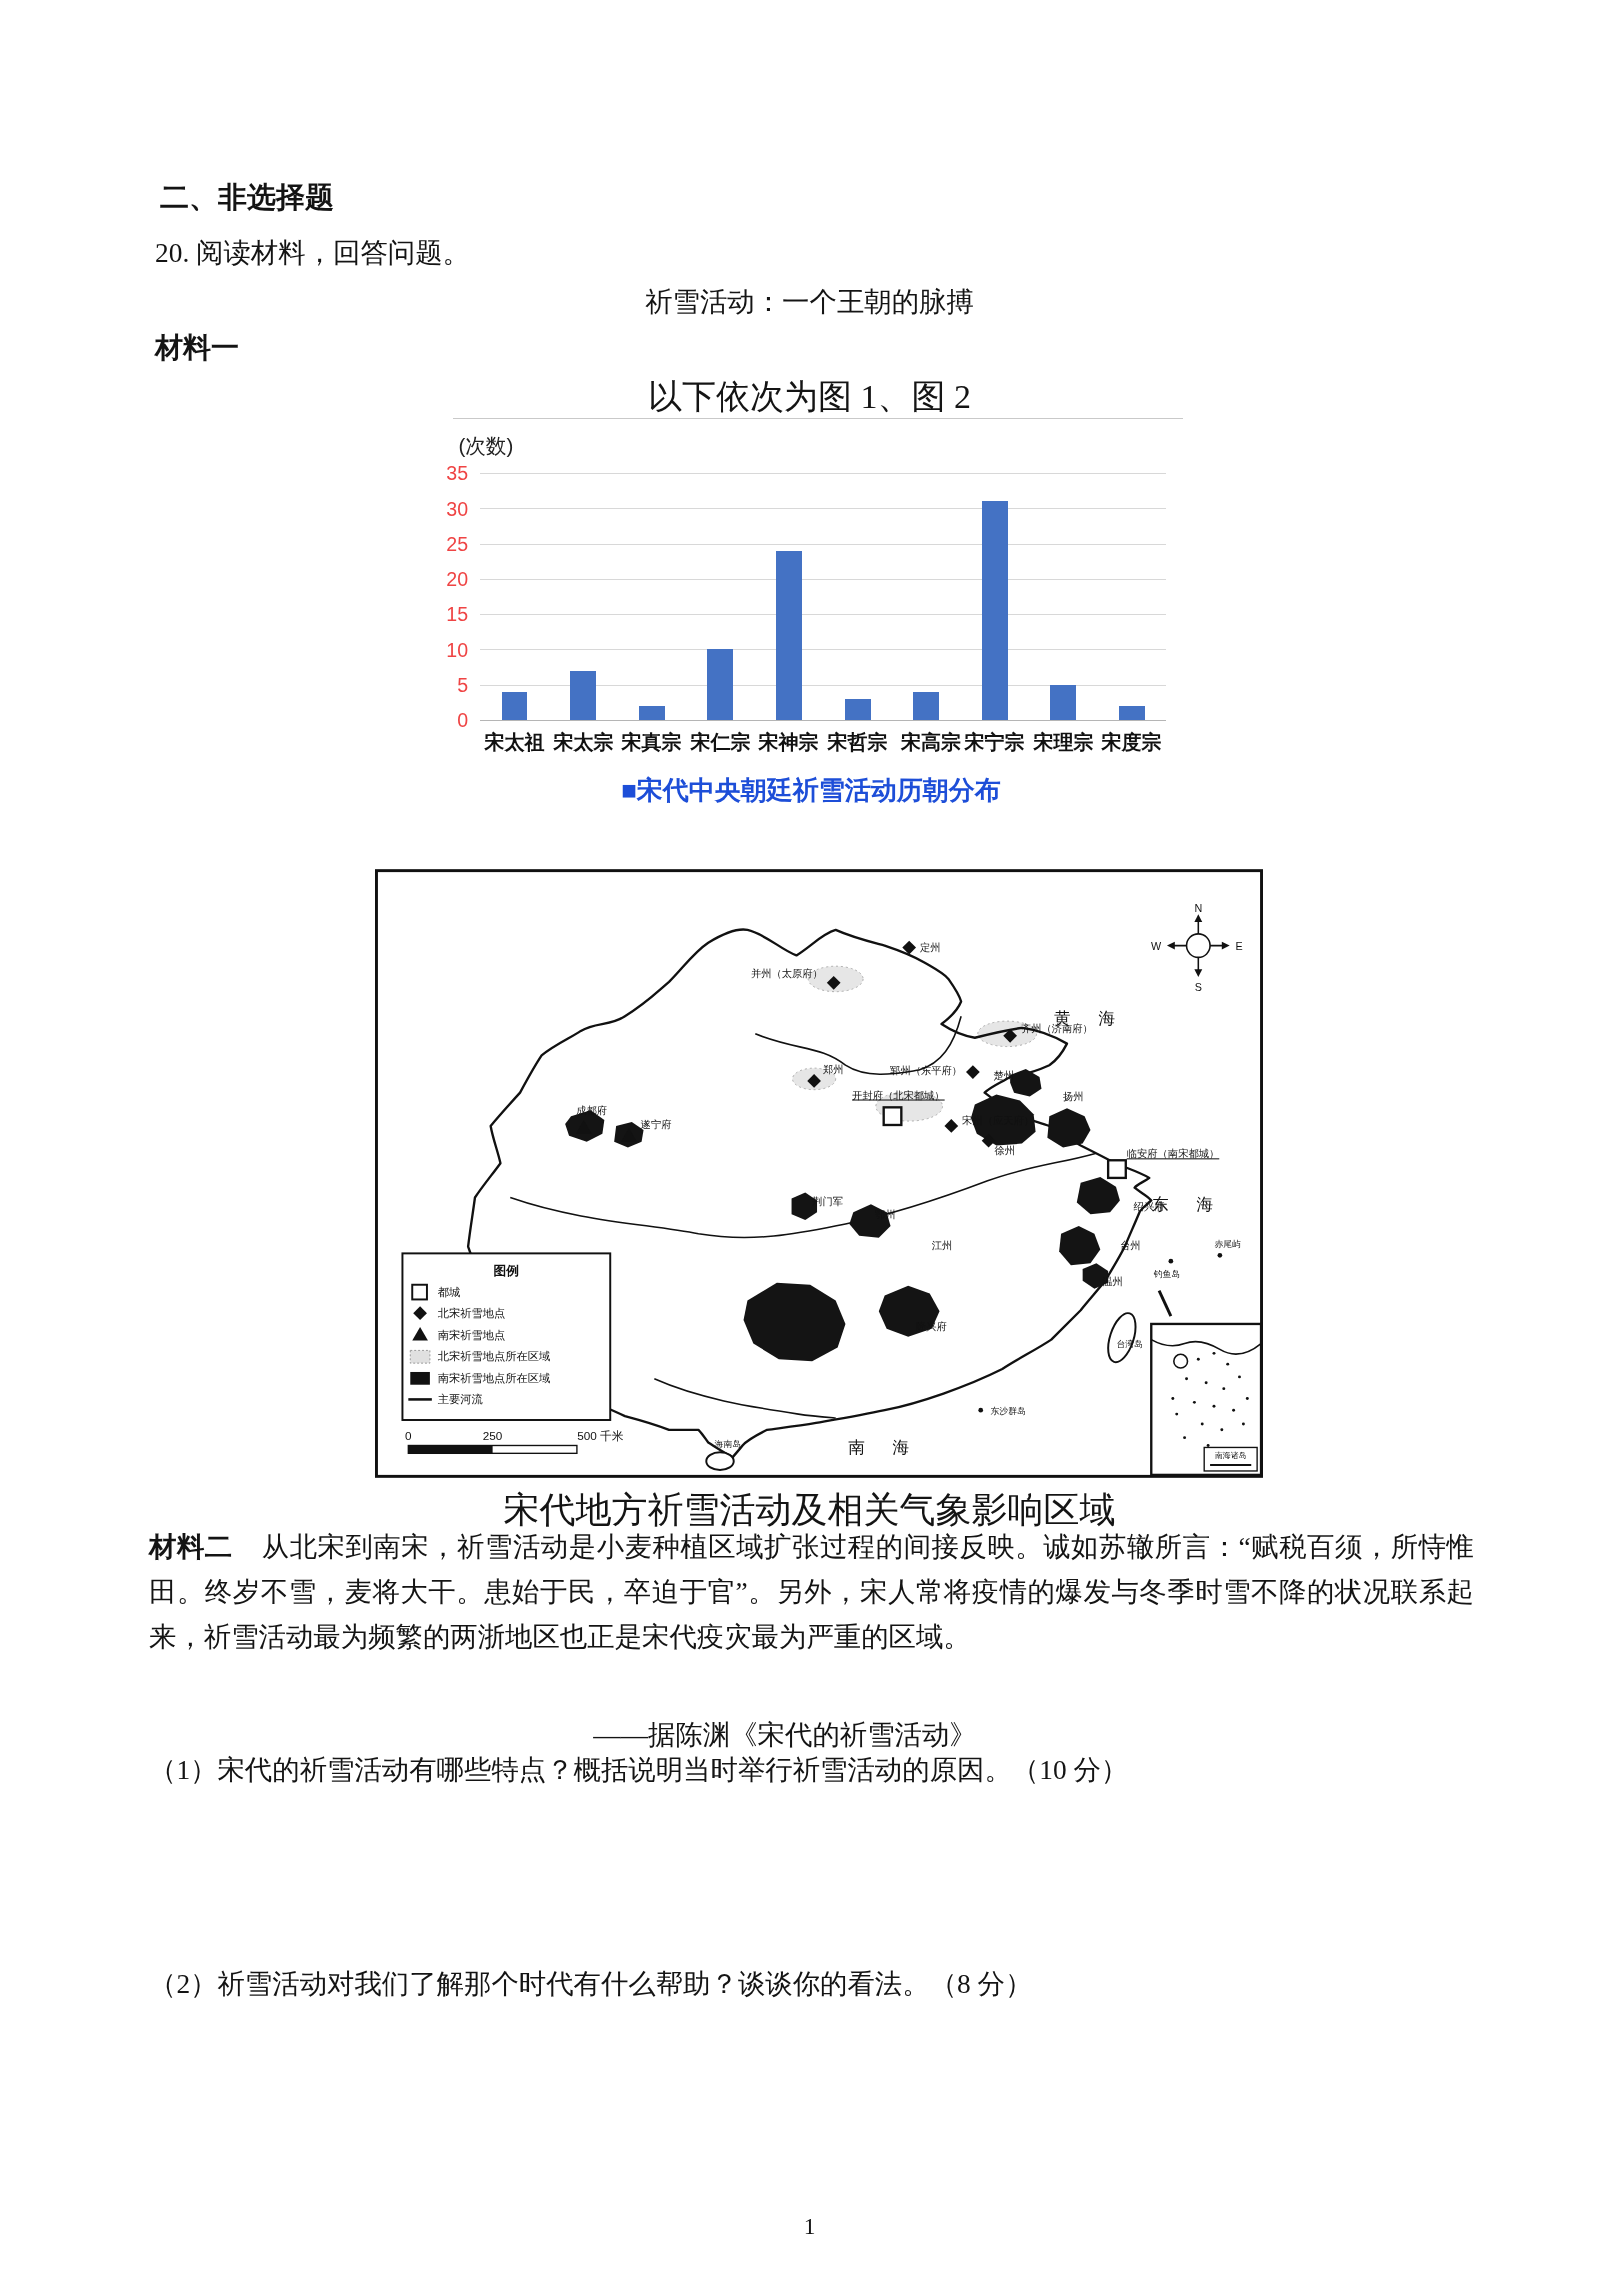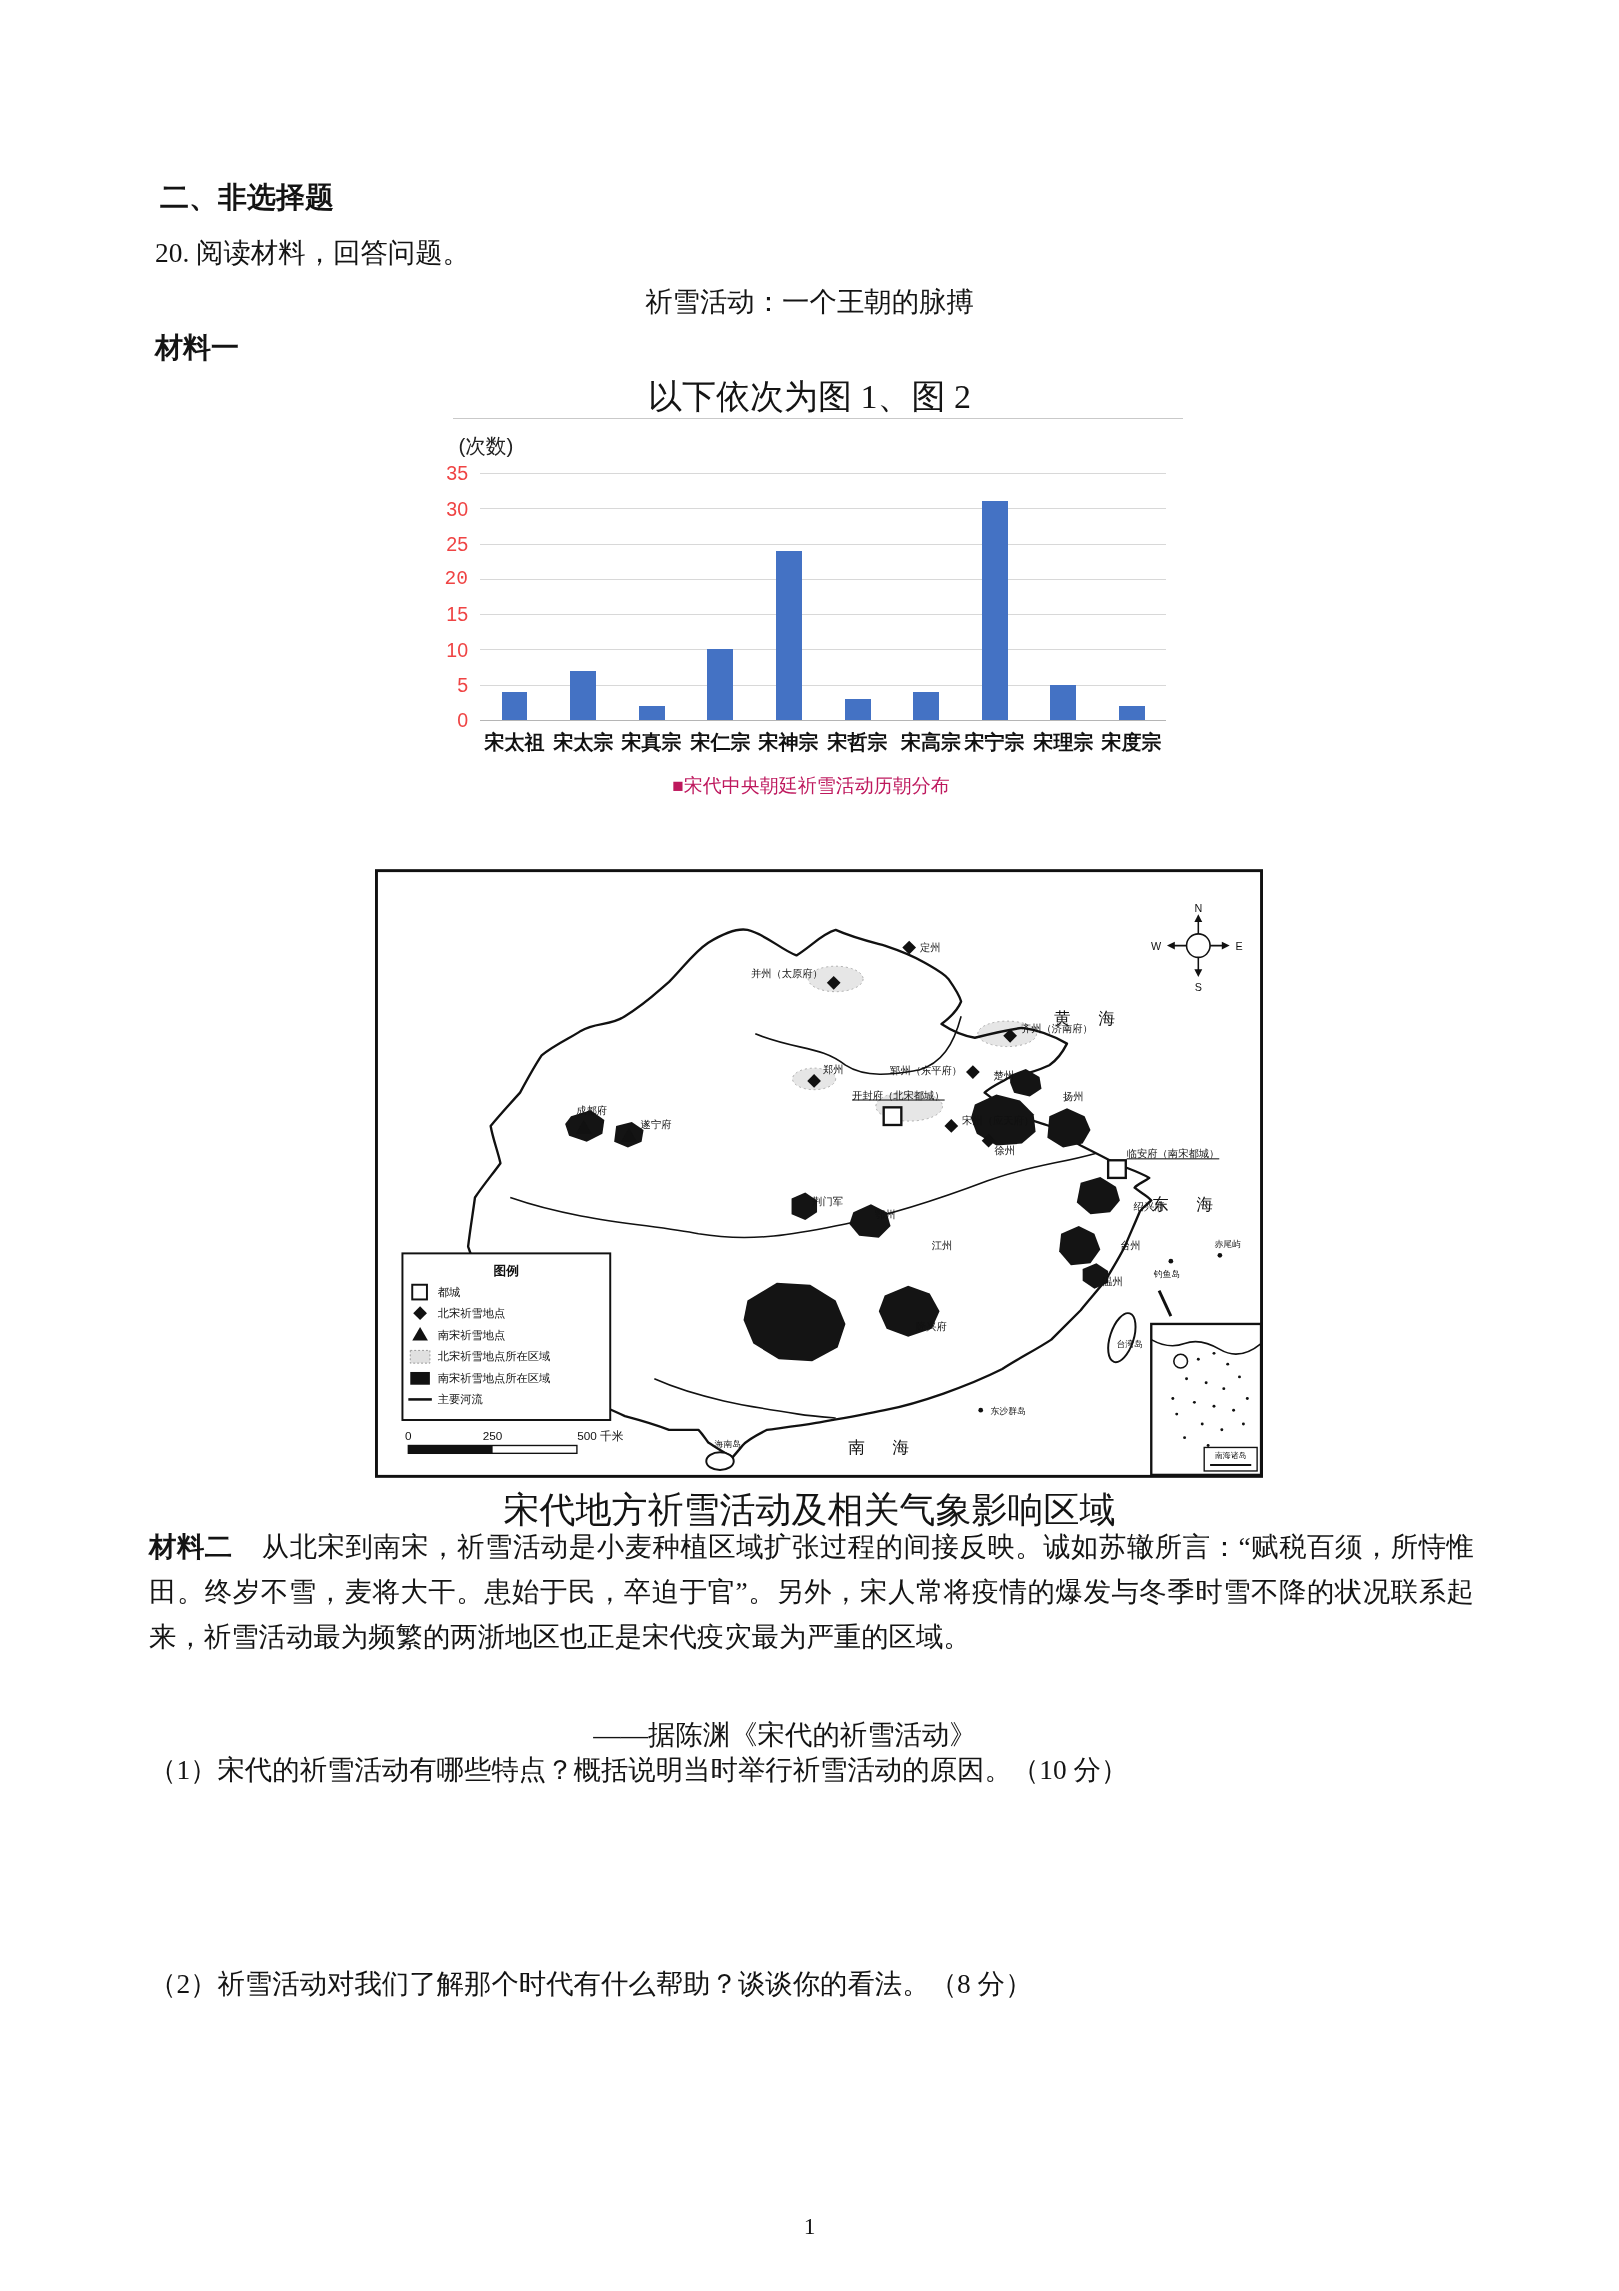--- a/index.html
+++ b/index.html
@@ -15,21 +15,21 @@
   #chart-unit{position:absolute;left:27.4px;top:25.5px;font-size:20.6px;color:#222;}
   #chart-yaxis{position:absolute;left:0;top:67px;width:43px;height:247px;}
   .ytick{position:absolute;right:5.9px;font-size:19.6px;color:#ef4444;}
   #chart-plot{position:absolute;left:49px;top:67px;width:686px;height:247px;}
   .gridline{position:absolute;left:0;width:100%;height:1px;background:#d8d8d8;}
   .gridline.base{background:#b5b5b5;}
   .bar{position:absolute;bottom:0;width:25.5px;}
   #chart-xaxis{position:absolute;left:49px;top:323px;width:686px;height:25.5px;}
   .catlabel{position:absolute;top:0;text-align:center;font-size:20px;font-weight:bold;color:#111;}
   #chart-legend{position:absolute;top:367px;left:0;width:100%;text-align:center;
-                font-size:19px;font-weight:normal;color:#be185d;}
+                font-size:26px;font-weight:bold;color:#1d4ed8;}
   
   #map-wrap{position:absolute;left:375px;top:869px;width:888px;height:609px;}
   #map-wrap svg text{font-family:"Liberation Sans","DejaVu Sans",sans-serif;fill:#111;}
   
   .doc-text{font-size:27.4px;line-height:45px;}
 </style>
 </head>
 <body>
 
 <div id="page">
@@ -41,21 +41,21 @@
   <div class="abs center" style="top:374px;font-size:34px;">以下依次为图 1、图 2</div>
 
   <div id="chart">
     <div id="chart-topline"></div>
     <div id="chart-unit">(次数)</div>
     <div id="chart-yaxis">
         <div class="ytick" style="top: 236px;">0</div>
         <div class="ytick" style="top: 201px;">5</div>
         <div class="ytick" style="top: 166px;">10</div>
         <div class="ytick" style="top: 130px;">15</div>
-        <div class="ytick" style="top: 95px; font-family: Liberation Mono, monospace;">20</div>
+        <div class="ytick" style="top: 95px;">20</div>
         <div class="ytick" style="top: 60px;">25</div>
         <div class="ytick" style="top: 24.5px;">30</div>
         <div class="ytick" style="top: -10.8px;">35</div>
       </div>
     <div id="chart-plot">
         <div class="gridline base" style="top: 247px;"></div>
         <div class="gridline" style="top: 212px;"></div>
         <div class="gridline" style="top: 176px;"></div>
         <div class="gridline" style="top: 141px;"></div>
         <div class="gridline" style="top: 106px;"></div>

